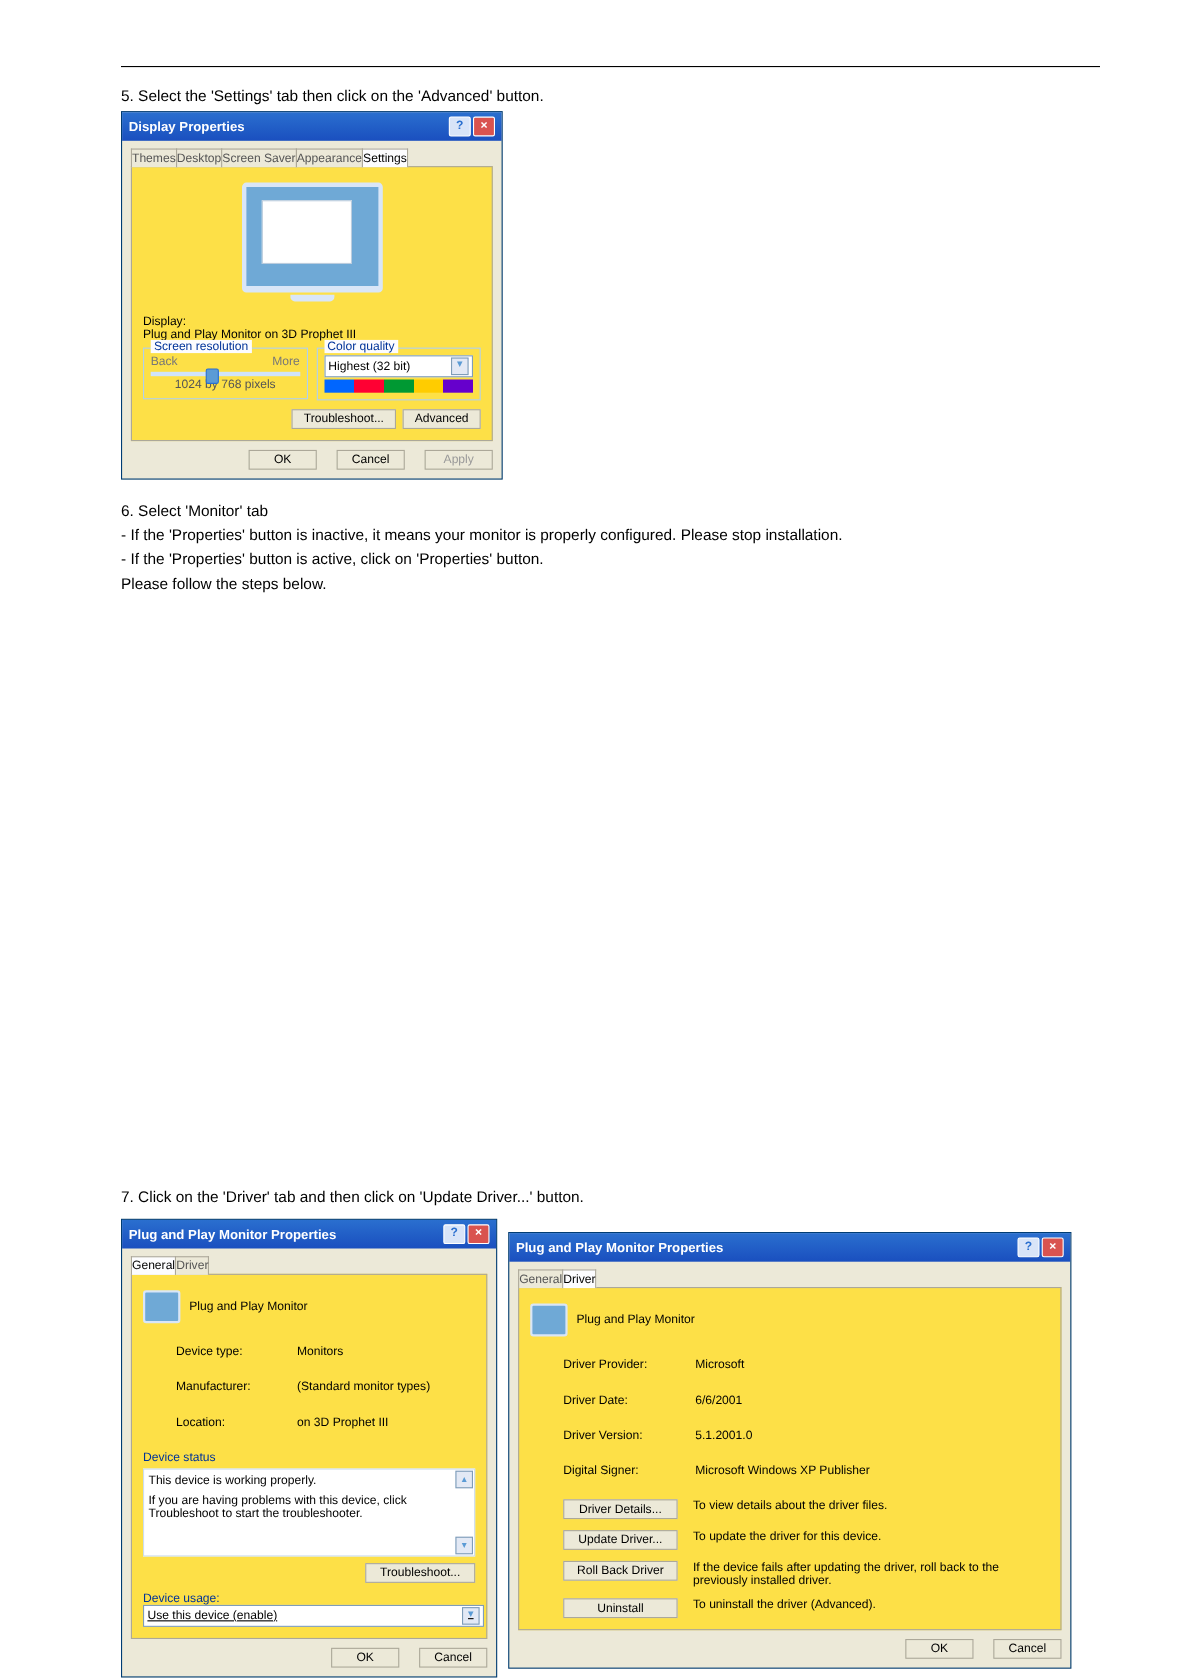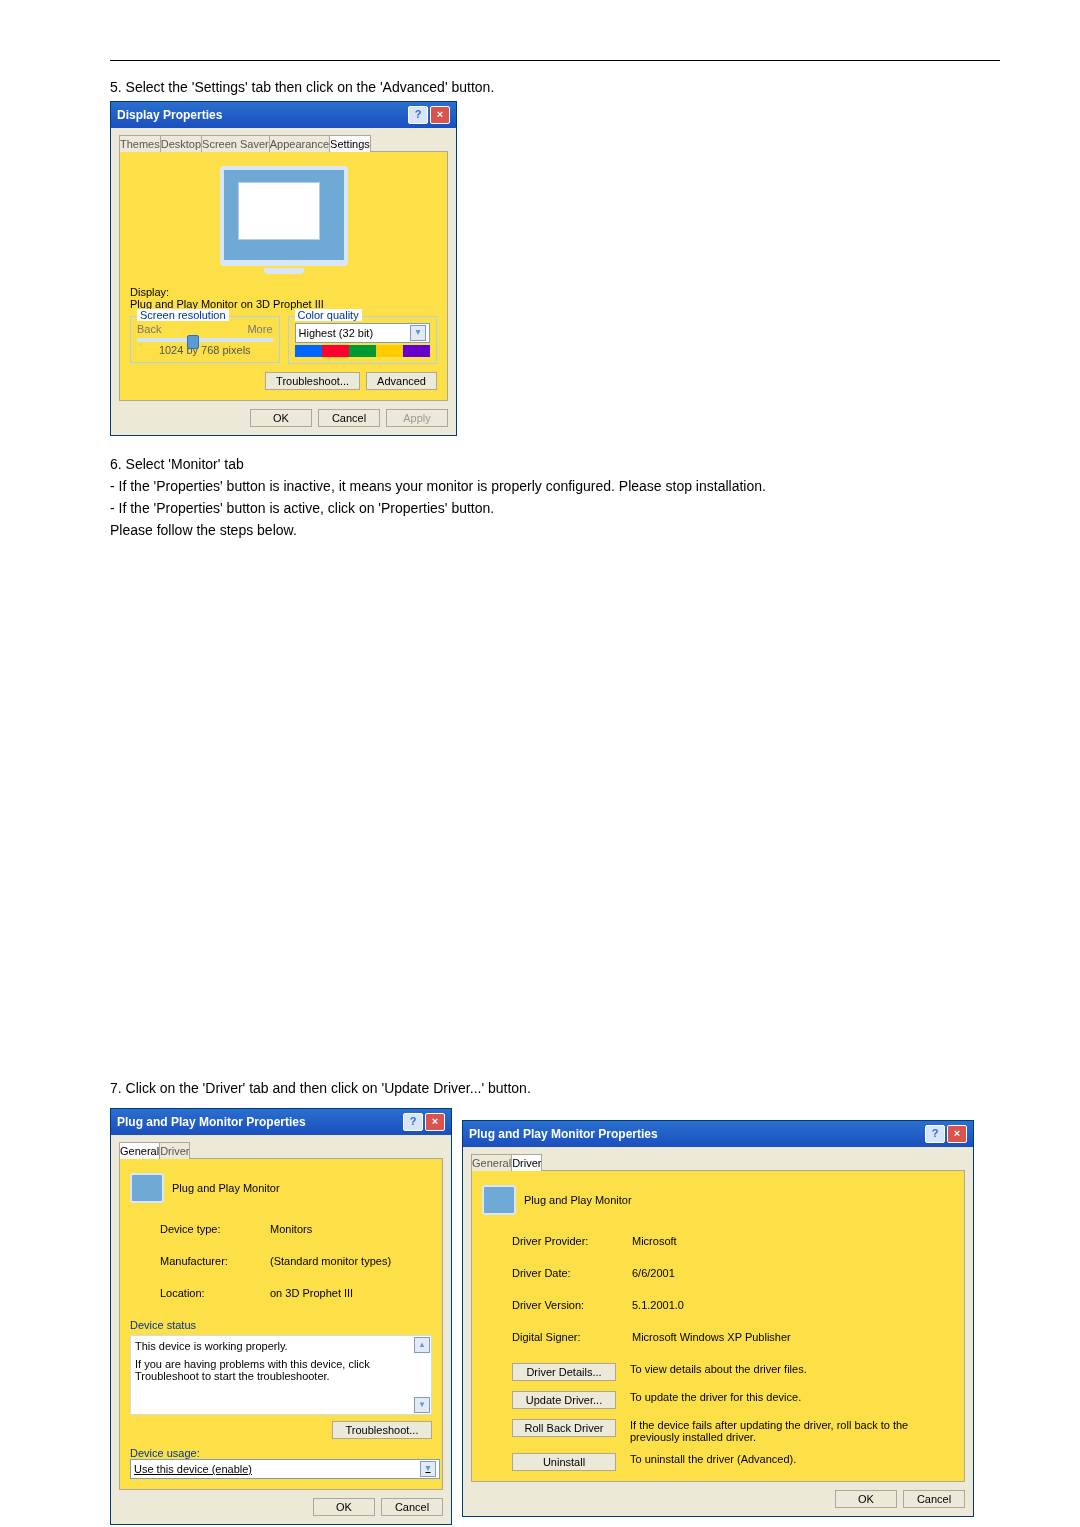--- a/index.html
+++ b/index.html
@@ -143,21 +143,21 @@
     padding:2px 10px;
     font-size:11px;
     color:#000;
     min-width: 62px;
     text-align:center;
     display:inline-block;
     box-sizing:border-box;
   }
   .xp-dialog-buttons {
     text-align:right; padding:0 8px 8px 0;
-    display:flex; justify-content:flex-end; gap:6px;
+    display:flex; justify-content:flex-end; gap:18px;
   }
   .two-cols { display:flex; gap:8px; }
   .two-cols > div { flex:1; }
 
   
   .step7-row {
     display:flex;
     gap: 10px;
     align-items:flex-start;
   }

